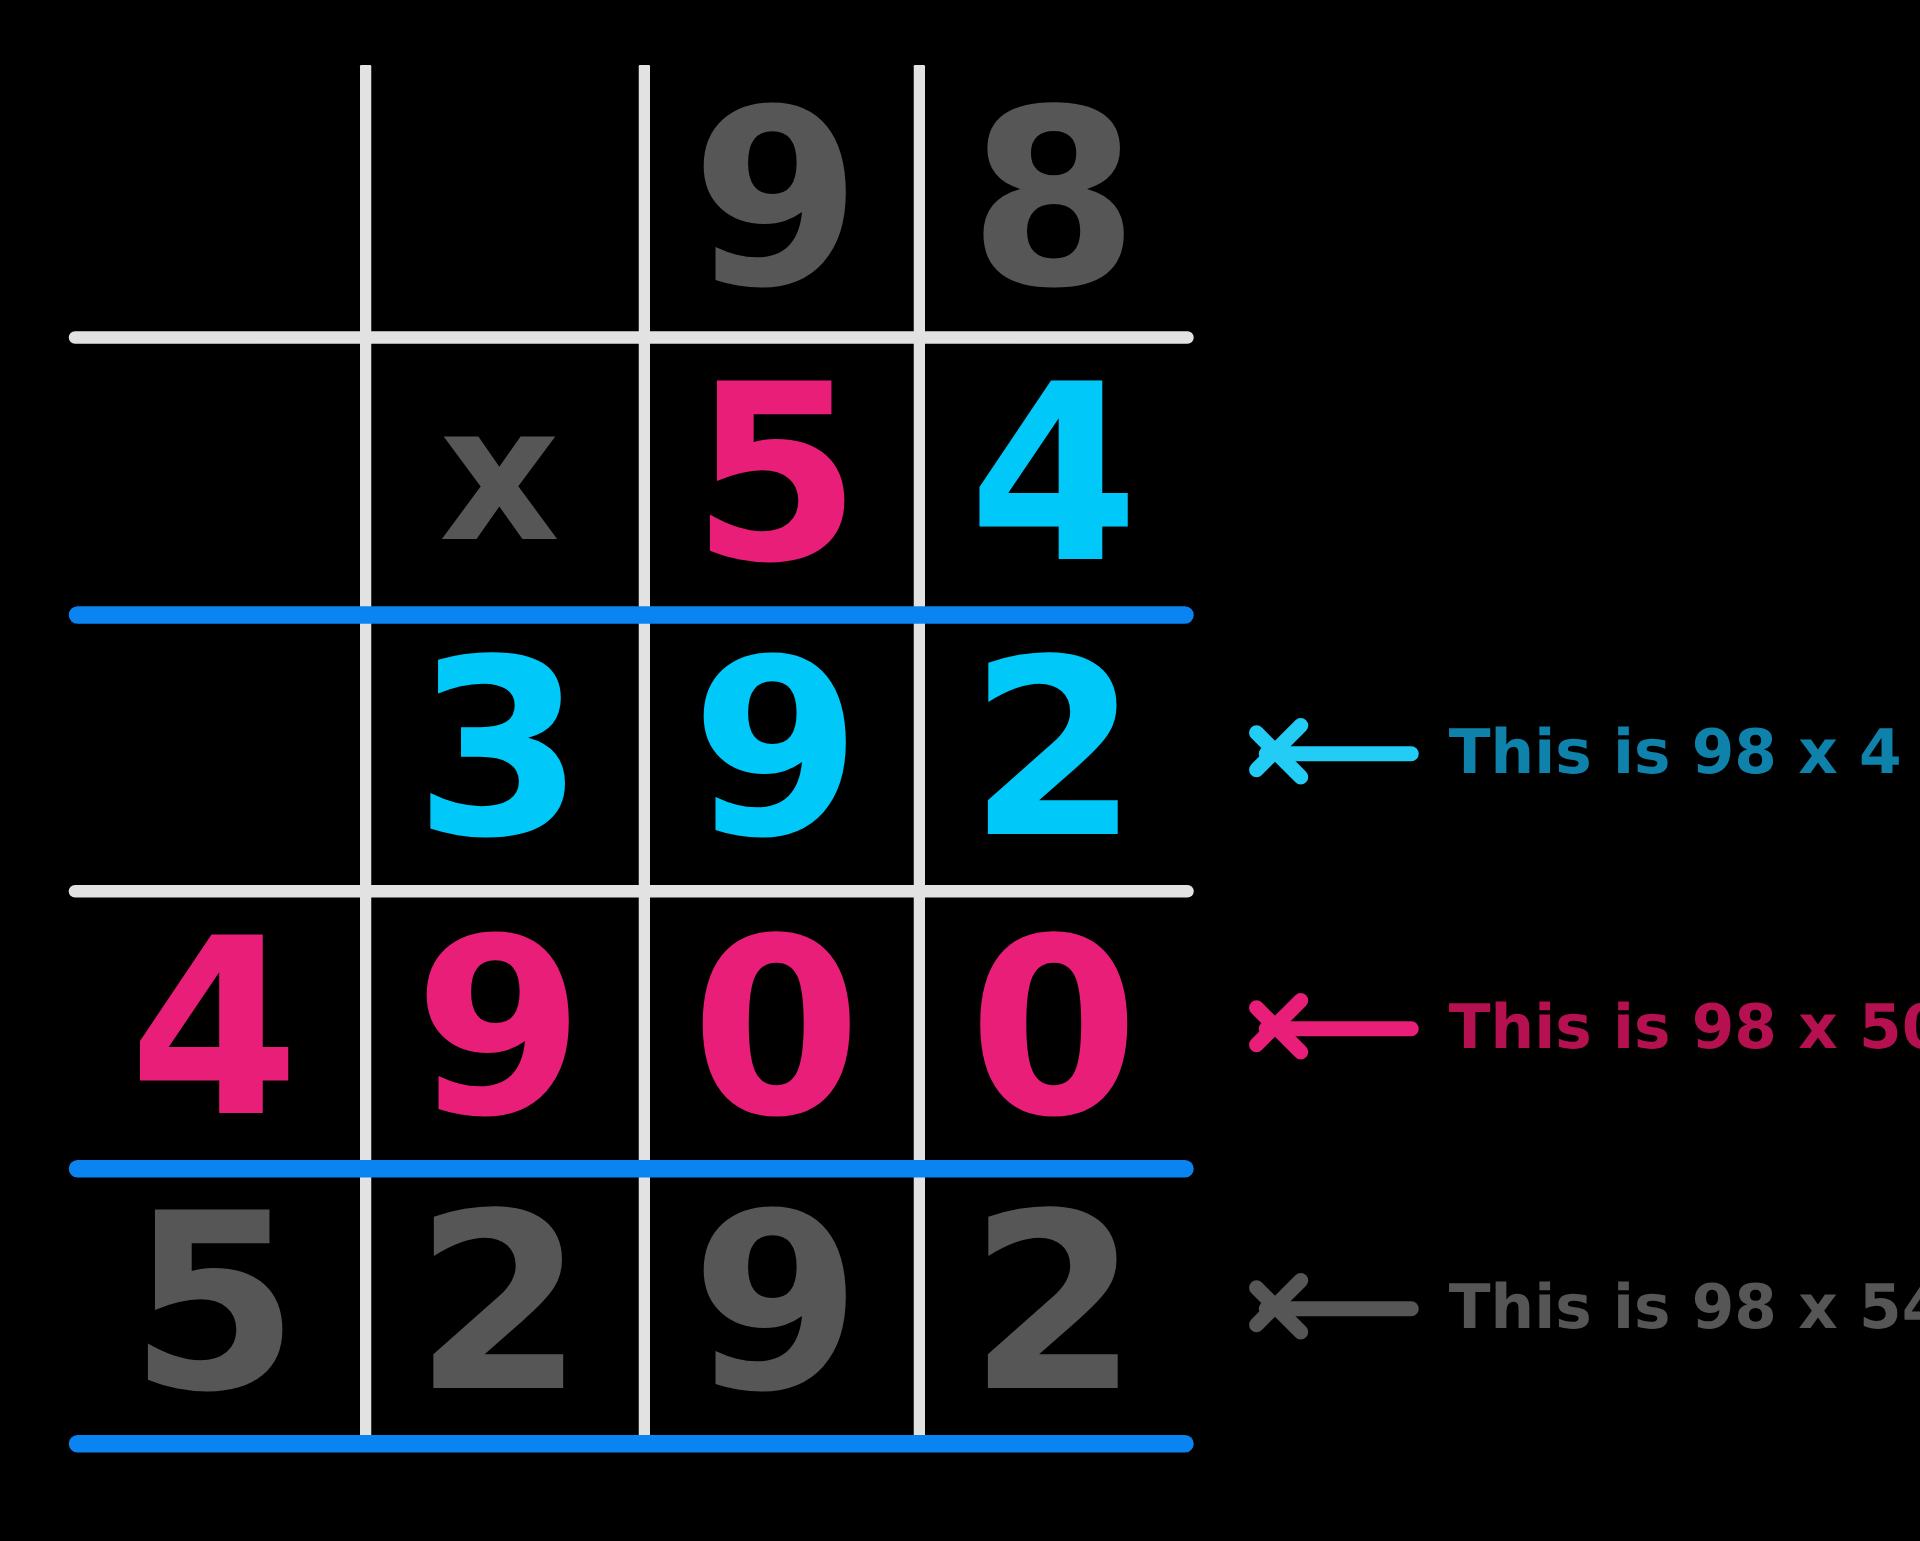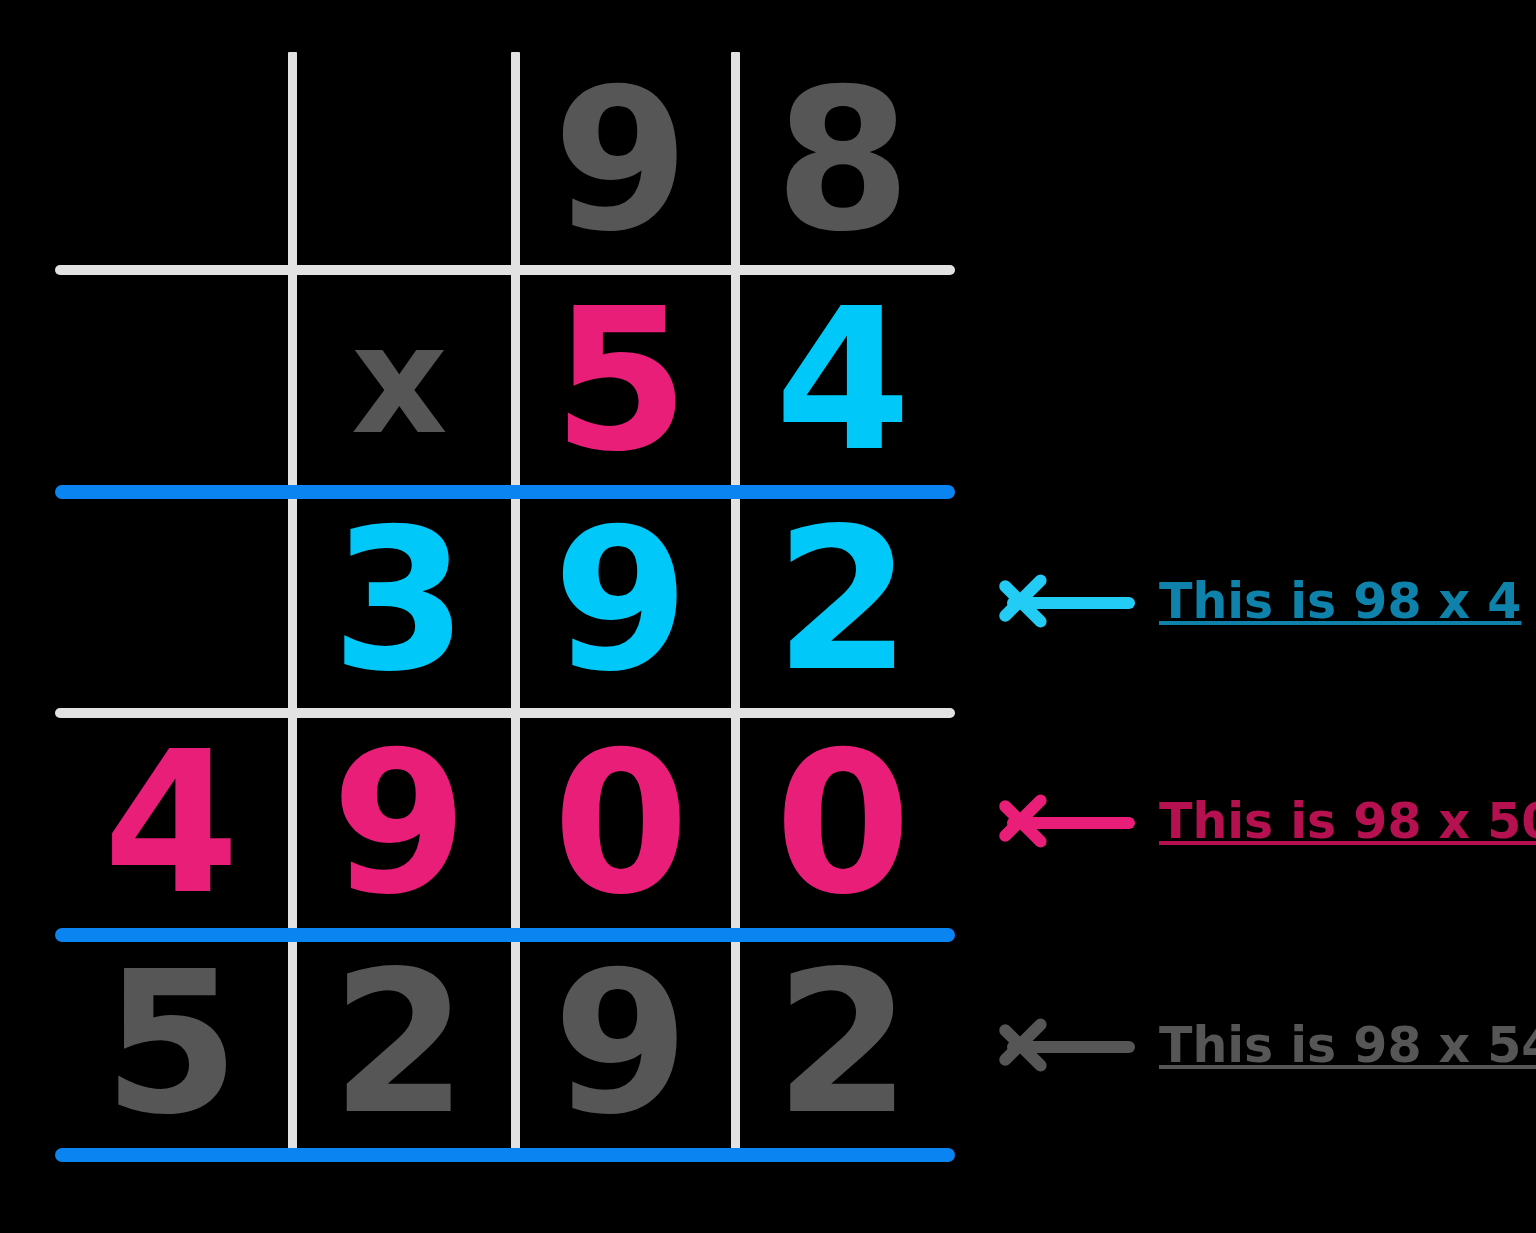--- a/index.html
+++ b/index.html
@@ -22,21 +22,21 @@
   .opsym{font-size:150px;font-weight:700;color:#565656;}
 
   
   .anno{position:absolute;display:flex;align-items:center;height:90px;}
   .arrow{position:relative;width:150px;height:60px;flex:0 0 150px;}
   .arrow .shaft{position:absolute;left:22px;top:26px;width:128px;height:12px;border-radius:6px;}
   .arrow .h1{position:absolute;left:16px;top:5px;width:62px;height:12px;border-radius:6px;
              transform:rotate(45deg);transform-origin:left center;}
   .arrow .h2{position:absolute;left:16px;top:43px;width:62px;height:12px;border-radius:6px;
              transform:rotate(-45deg);transform-origin:left center;}
-  .anno .txt{font-size:49px;font-weight:700;white-space:nowrap;margin-left:24px;text-decoration:underline;}
+  .anno .txt{font-size:49px;font-weight:700;white-space:nowrap;margin-left:24px;}
 
   .a-cyan .shaft,.a-cyan .h1,.a-cyan .h2{background:#22ccf5;}
   .a-cyan .txt{color:#0e82aa;}
   .a-pink .shaft,.a-pink .h1,.a-pink .h2{background:#e91e78;}
   .a-pink .txt{color:#b5104f;}
   .a-grey .shaft,.a-grey .h1,.a-grey .h2{background:#565656;}
   .a-grey .txt{color:#565656;}
 </style>
 </head>
 <body>

